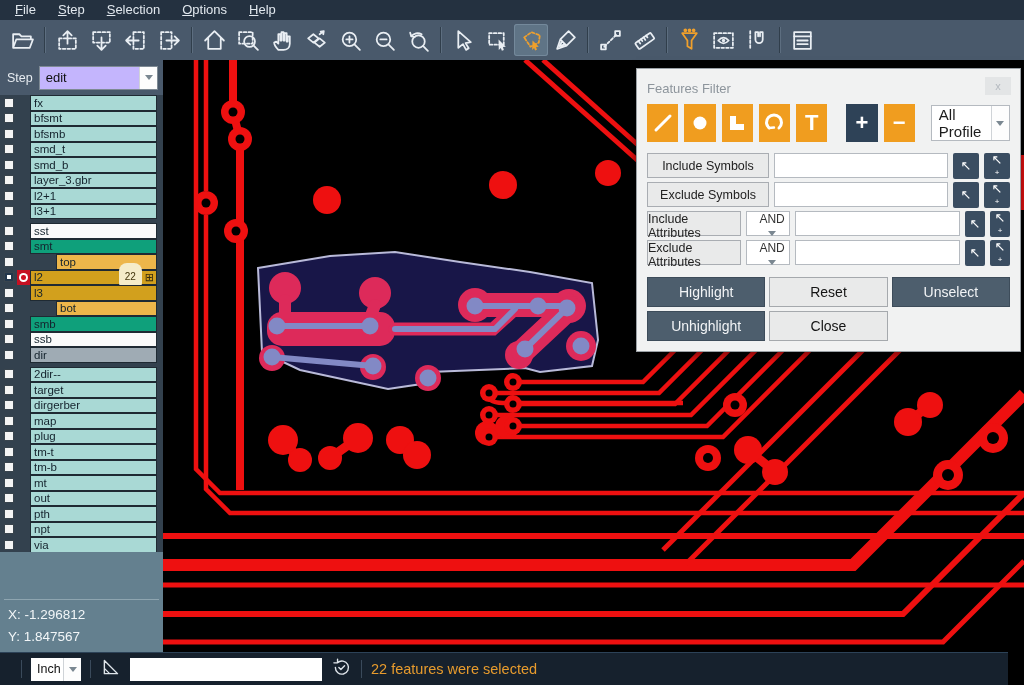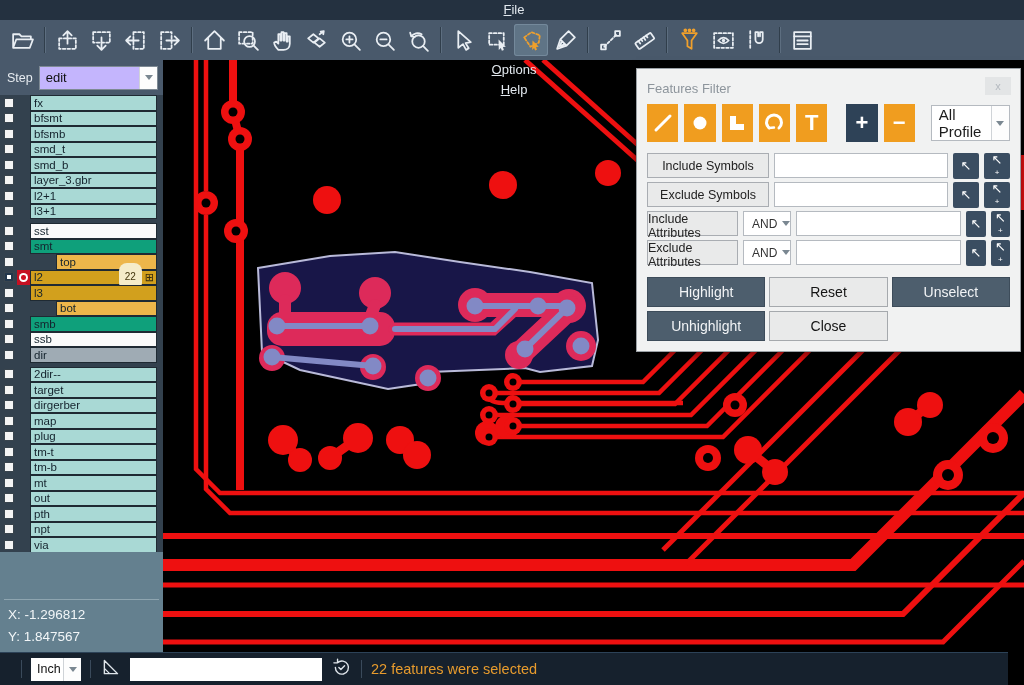--- a/index.html
+++ b/index.html
@@ -2,21 +2,21 @@
 <html><head>
 <meta charset="utf-8">
 <style>
   * { margin:0; padding:0; box-sizing:border-box; }
   html,body { width:1024px; height:685px; overflow:hidden; background:#000;
               font-family:"Liberation Sans", sans-serif; }
   .app { position:relative; width:1024px; height:685px; background:#000; }
 
   
   .menubar { position:absolute; left:0; top:0; right:0; height:20px; background:#243140;
-             display:flex; align-items:center; padding-left:4px; z-index:30;flex-direction:column;}
+             display:flex; align-items:center; padding-left:4px; z-index:30;}
   .menu-item { color:#e2e8ee; font-size:13px; padding:0 11px; line-height:20px; cursor:default;}
   .menu-item::first-letter { text-decoration:underline; }
 
   
   .toolbar { position:absolute; left:0; top:20px; right:0; height:40px; background:#49596b;
              display:flex; align-items:center; padding-left:5px; z-index:30;}
   .tool { width:34px; height:32px; display:grid; place-items:center; border-radius:3px; }
   .tool svg { width:25px; height:25px; stroke:#e9eef3; stroke-width:1.7; fill:none;
               stroke-linecap:round; stroke-linejoin:round; }
   .tool .dash { stroke-dasharray:2.5 2; }
@@ -77,21 +77,21 @@
   .tbtn .glyph { color:#fff; font-size:22px; font-weight:bold; line-height:22px; }
   .profile { margin-left:10px; width:108px; height:36px; background:#fff; border:1px solid #b5bac0;
              display:flex; align-items:center; }
   .profile .val { flex:1; padding-left:7px; font-size:15px; color:#1c1c1c; }
   .frow { display:flex; align-items:center; gap:5px; padding:0 10px; height:29px; }
   .flabel { width:122px; height:25px; background:#e9eaea; border:1px solid #a9adb2; display:grid;
             place-items:center; font-size:12.5px; color:#222; }
   .ffield { flex:1; height:25px; background:#fff; border:1px solid #b5bac0; font-size:12px; padding:0 4px;
             font-family:"Liberation Sans", sans-serif;}
   .fand { width:54px; height:25px; background:#fff; border:1px solid #b5bac0; display:flex;
-          align-items:center; padding-left:8px; gap:5px; font-size:12px; color:#333; }
+          align-items:center; padding-left:8px; gap:5px; font-size:12px; color:#333;flex-direction:column; }
   .fab { width:26px; height:26px; background:#3a4d61; border-radius:2px; color:#fff; display:grid;
          place-items:center; font-size:13px; line-height:13px; }
   .fab sup { font-size:8px; }
   .dlg-actions { display:grid; grid-template-columns:1fr 1fr 1fr; gap:4px; padding:10px 10px 10px; }
   .abtn { height:30px; display:grid; place-items:center; font-size:14px; }
   .abtn.navy { background:#4d5e6d; color:#f2f4f6; border:1px solid #3d4c5a; }
   .abtn.light { background:#e9eaea; color:#141414; border:1px solid #a5a9ad; }
 
   
   .statusbar { position:absolute; left:0; right:16px; bottom:0; height:33px; background:#16212d;

